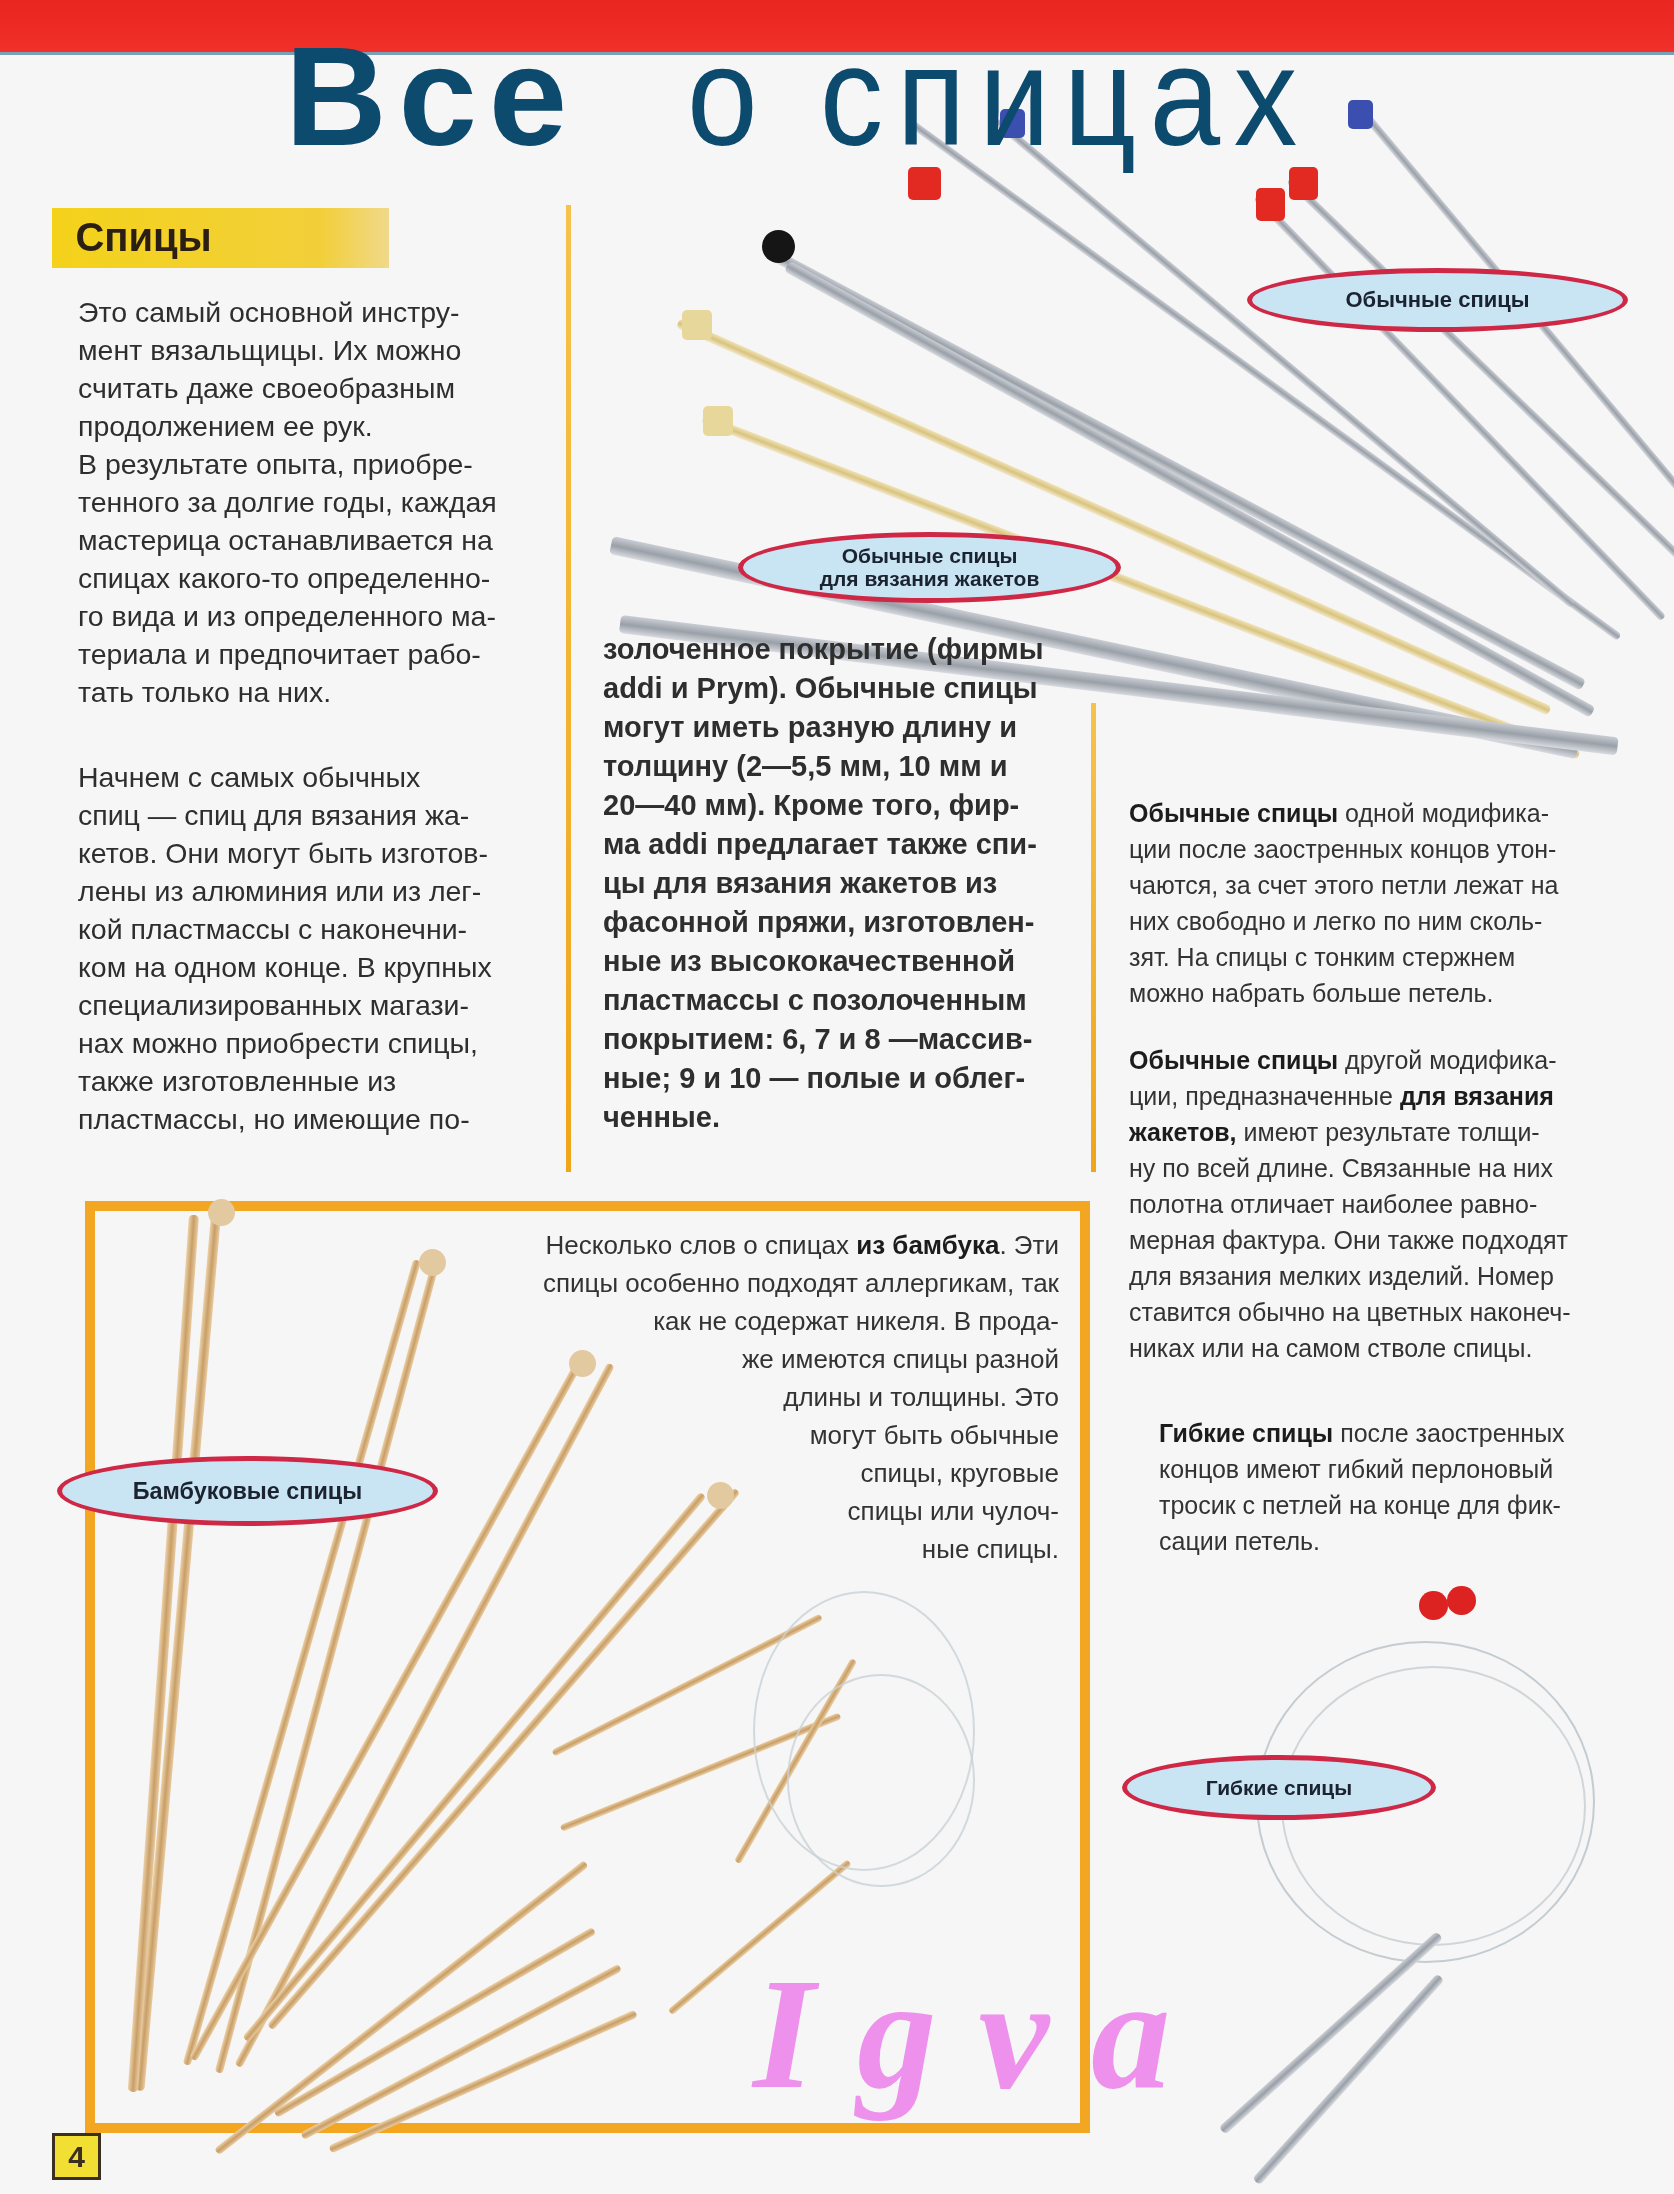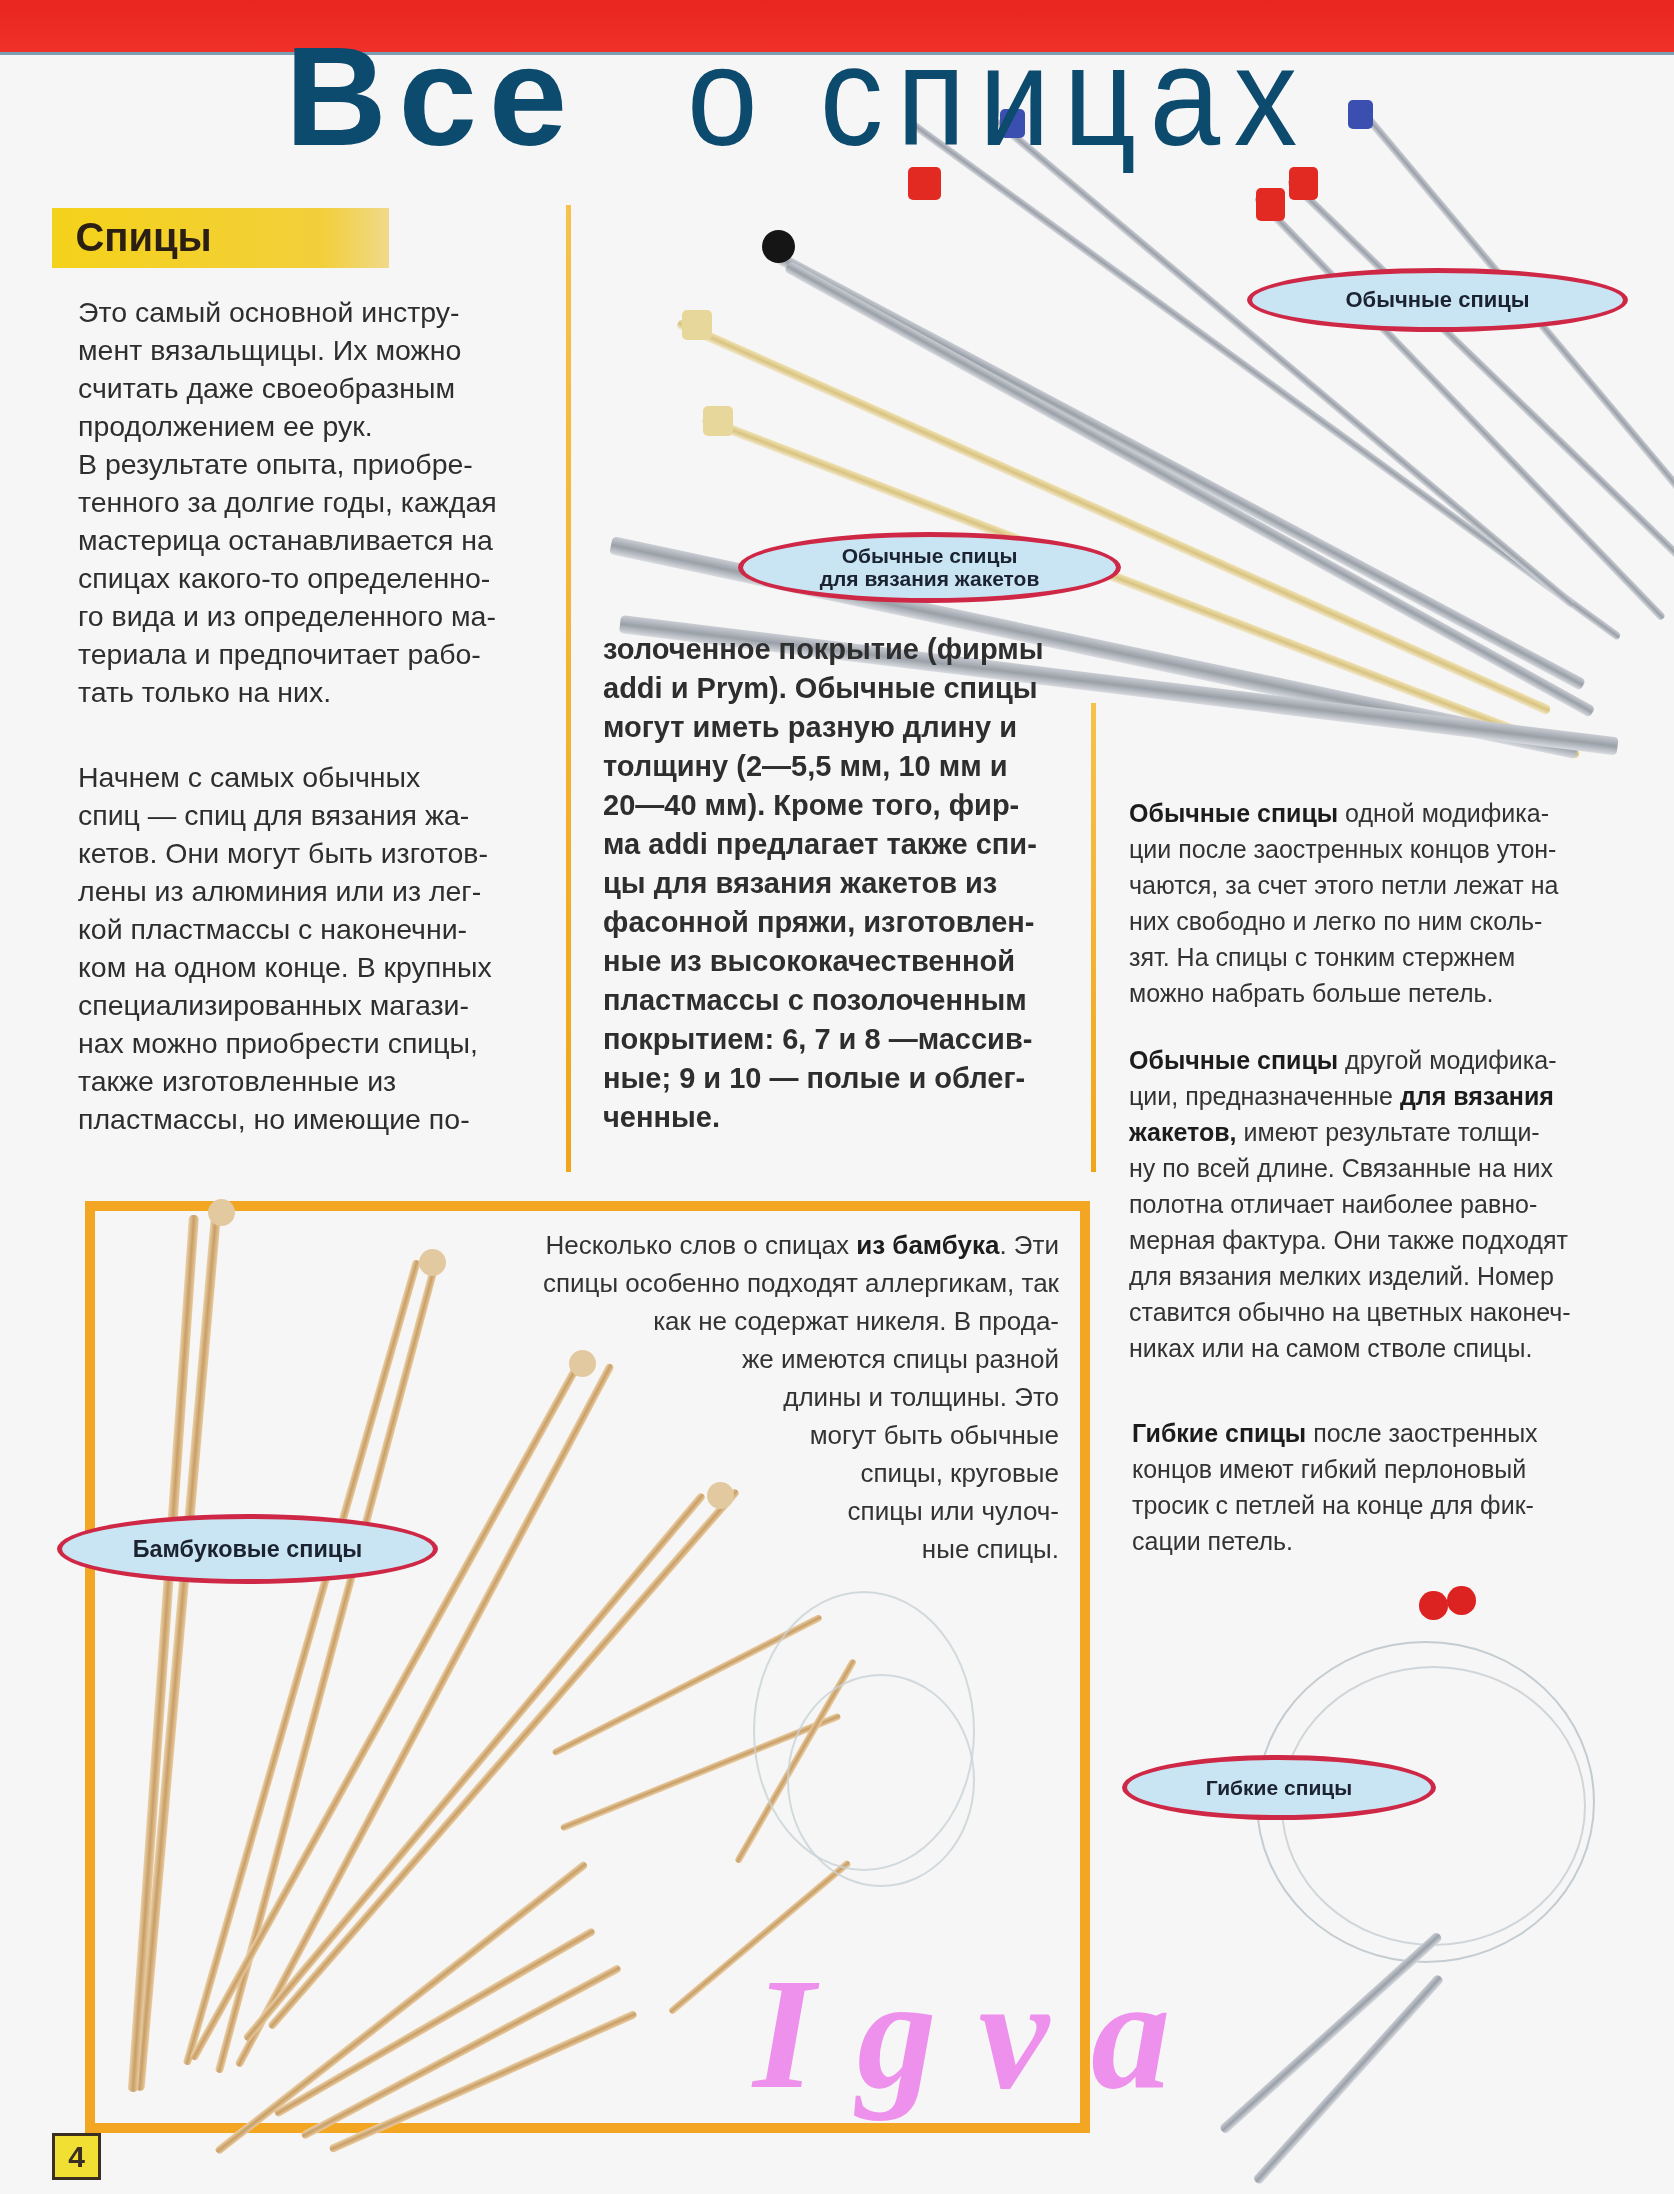--- a/index.html
+++ b/index.html
@@ -10,21 +10,21 @@
   .title .n{font-weight:normal;transform:scaleX(.9);display:inline-block;transform-origin:left;}
   .section-head{position:absolute;left:52px;top:208px;width:337px;height:60px;background:linear-gradient(90deg,#f4d21a,#f2cf3a 80%,#f0d98a);}
   .section-head span{position:absolute;left:23.4px;top:6.7px;font-size:40px;font-weight:bold;color:#2a1f12;}
   .txt{position:absolute;font-size:28.5px;line-height:38px;color:#2e2e2e;white-space:pre-line;}
   .txt-s{position:absolute;font-size:25px;line-height:36px;color:#333;white-space:pre-line;}
   .col1{left:78px;top:272px;width:469px;margin-top:21px;}
   .col1b{left:78px;top:758px;width:469px;}
   .col2{left:603px;top:630px;width:469px;font-size:29px;line-height:39px;font-weight:bold;}
   .col3a{left:1129px;top:795px;width:469px;}
   .col3b{left:1129px;top:1042px;width:469px;}
-  .col3c{left:1132px;top:1415px;width:469px;}
+  .col3c{left:1159px;top:1415px;width:469px;}
   .bamboo-text{left:502px;top:1226px;width:557px;text-align:right;font-size:26px;line-height:38px;}
   b{color:#1c1c1c;}
   .vrule{position:absolute;width:5px;background:linear-gradient(#f6c24b,#f0a51a);}
   .box{position:absolute;left:85px;top:1201px;width:1005px;height:932px;border:10px solid #f2a622;box-sizing:border-box;}
   .label{position:absolute;border:5px solid #cf2846;border-radius:50%;background:#c9e4f2;display:flex;align-items:center;justify-content:center;text-align:center;font-weight:bold;color:#1b2330;box-sizing:border-box;}
   .needle{position:absolute;height:8.4px;transform-origin:0 50%;border-radius:4.2px;}
   .silver{background:linear-gradient(#c9ccd3,#9aa0a8,#d8dbe0);}
   .gold{background:linear-gradient(#efe2b4,#d9c37f,#f3ead0);}
   .bamboo{background:linear-gradient(#e9cba0,#c89e66,#ecd2aa);}
   .cap{position:absolute;border-radius:5px;}
@@ -171,21 +171,21 @@
   <div class="cap" style="left:1447px;top:1586px;width:28.5px;height:28.5px;background:#dd2222;border-radius:50%;"></div>
 </div>
 
 <div class="label" style="left:1247px;top:268px;width:381px;height:64px;font-size:22px;">
     <span>Обычные спицы</span>
   </div>
 <div class="label" style="left:738px;top:532px;width:383px;height:71px;font-size:21px;line-height:22.6px;flex-direction:column;">
     <span>Обычные спицы</span>
     <span>для вязания жакетов</span>
   </div>
-<div class="label" style="left:57px;top:1514px;width:381px;height:70px;font-size:23.4px;">
+<div class="label" style="left:57px;top:1456px;width:381px;height:70px;font-size:23.4px;">
     <span>Бамбуковые спицы</span>
   </div>
 <div class="label" style="left:1122px;top:1755px;width:314px;height:65px;font-size:21px;">
     <span>Гибкие спицы</span>
   </div>
 
 <div class="watermark">Igva</div>
 
 <div class="pagenum">4</div>
 

